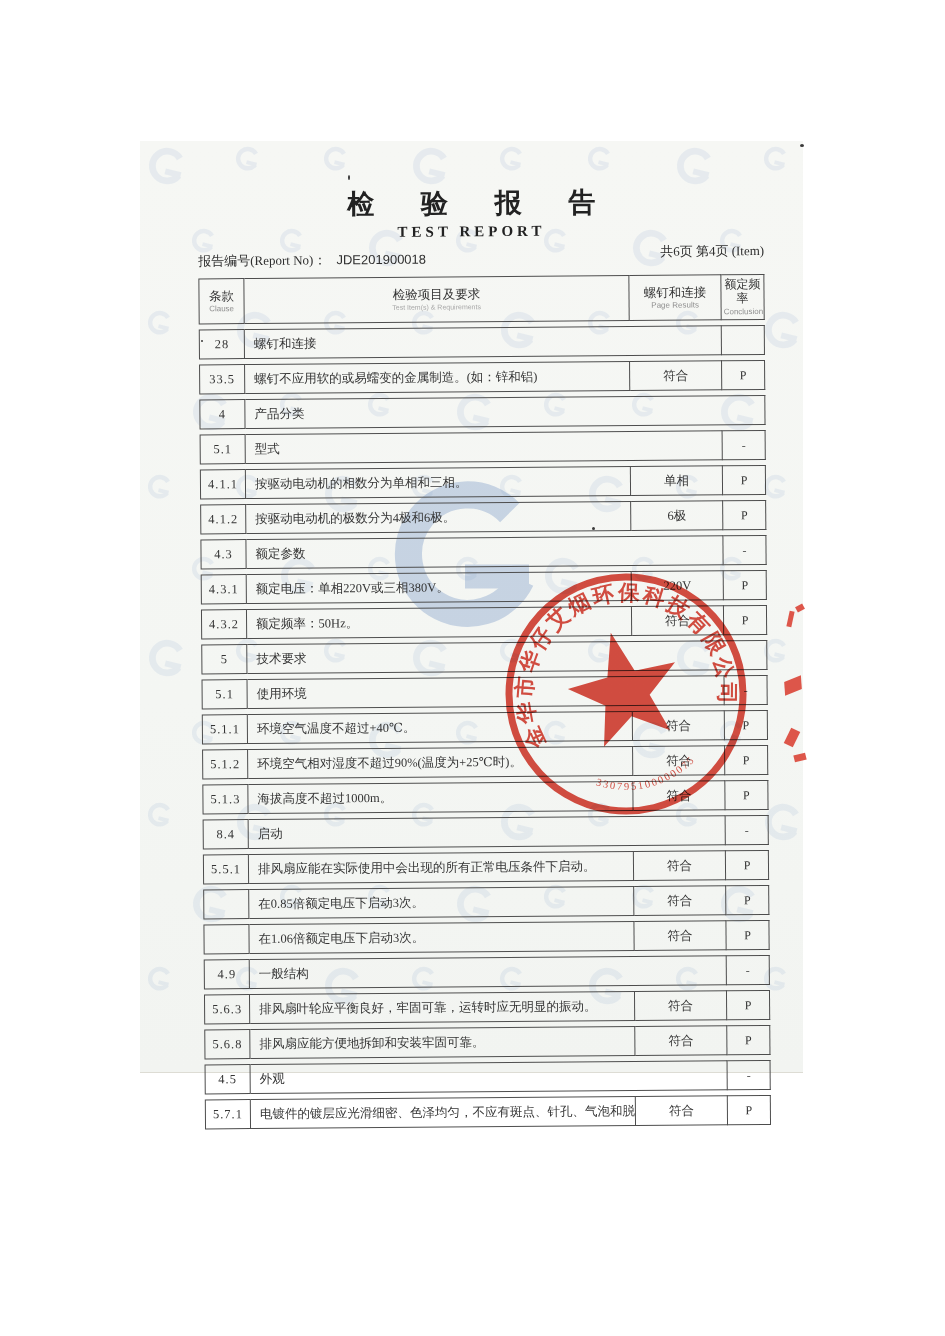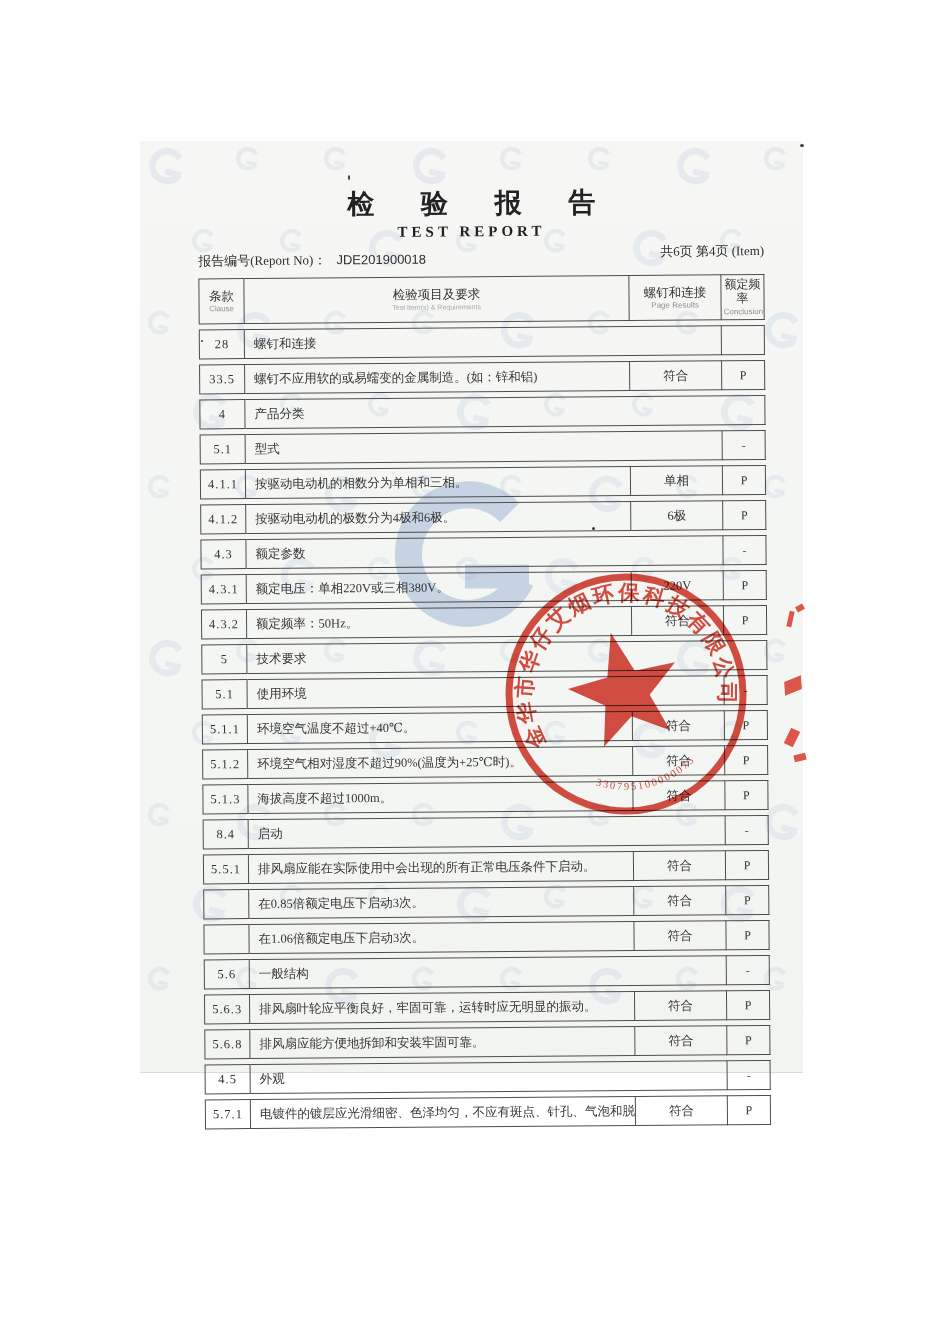--- a/index.html
+++ b/index.html
@@ -491,21 +491,21 @@
             <td class="c-result">符合</td>
             <td class="c-concl">P</td>
           </tr>
           <tr>
             <td class="c-clause"></td>
             <td class="c-item">在1.06倍额定电压下启动3次。</td>
             <td class="c-result">符合</td>
             <td class="c-concl">P</td>
           </tr>
           <tr>
-            <td class="c-clause">5.6</td>
+            <td class="c-clause">4.9</td>
             <td class="c-item" colspan="2">一般结构</td>
             <td class="c-concl">-</td>
           </tr>
           <tr>
             <td class="c-clause">5.6.3</td>
             <td class="c-item">排风扇叶轮应平衡良好，牢固可靠，运转时应无明显的振动。</td>
             <td class="c-result">符合</td>
             <td class="c-concl">P</td>
           </tr>
           <tr>

